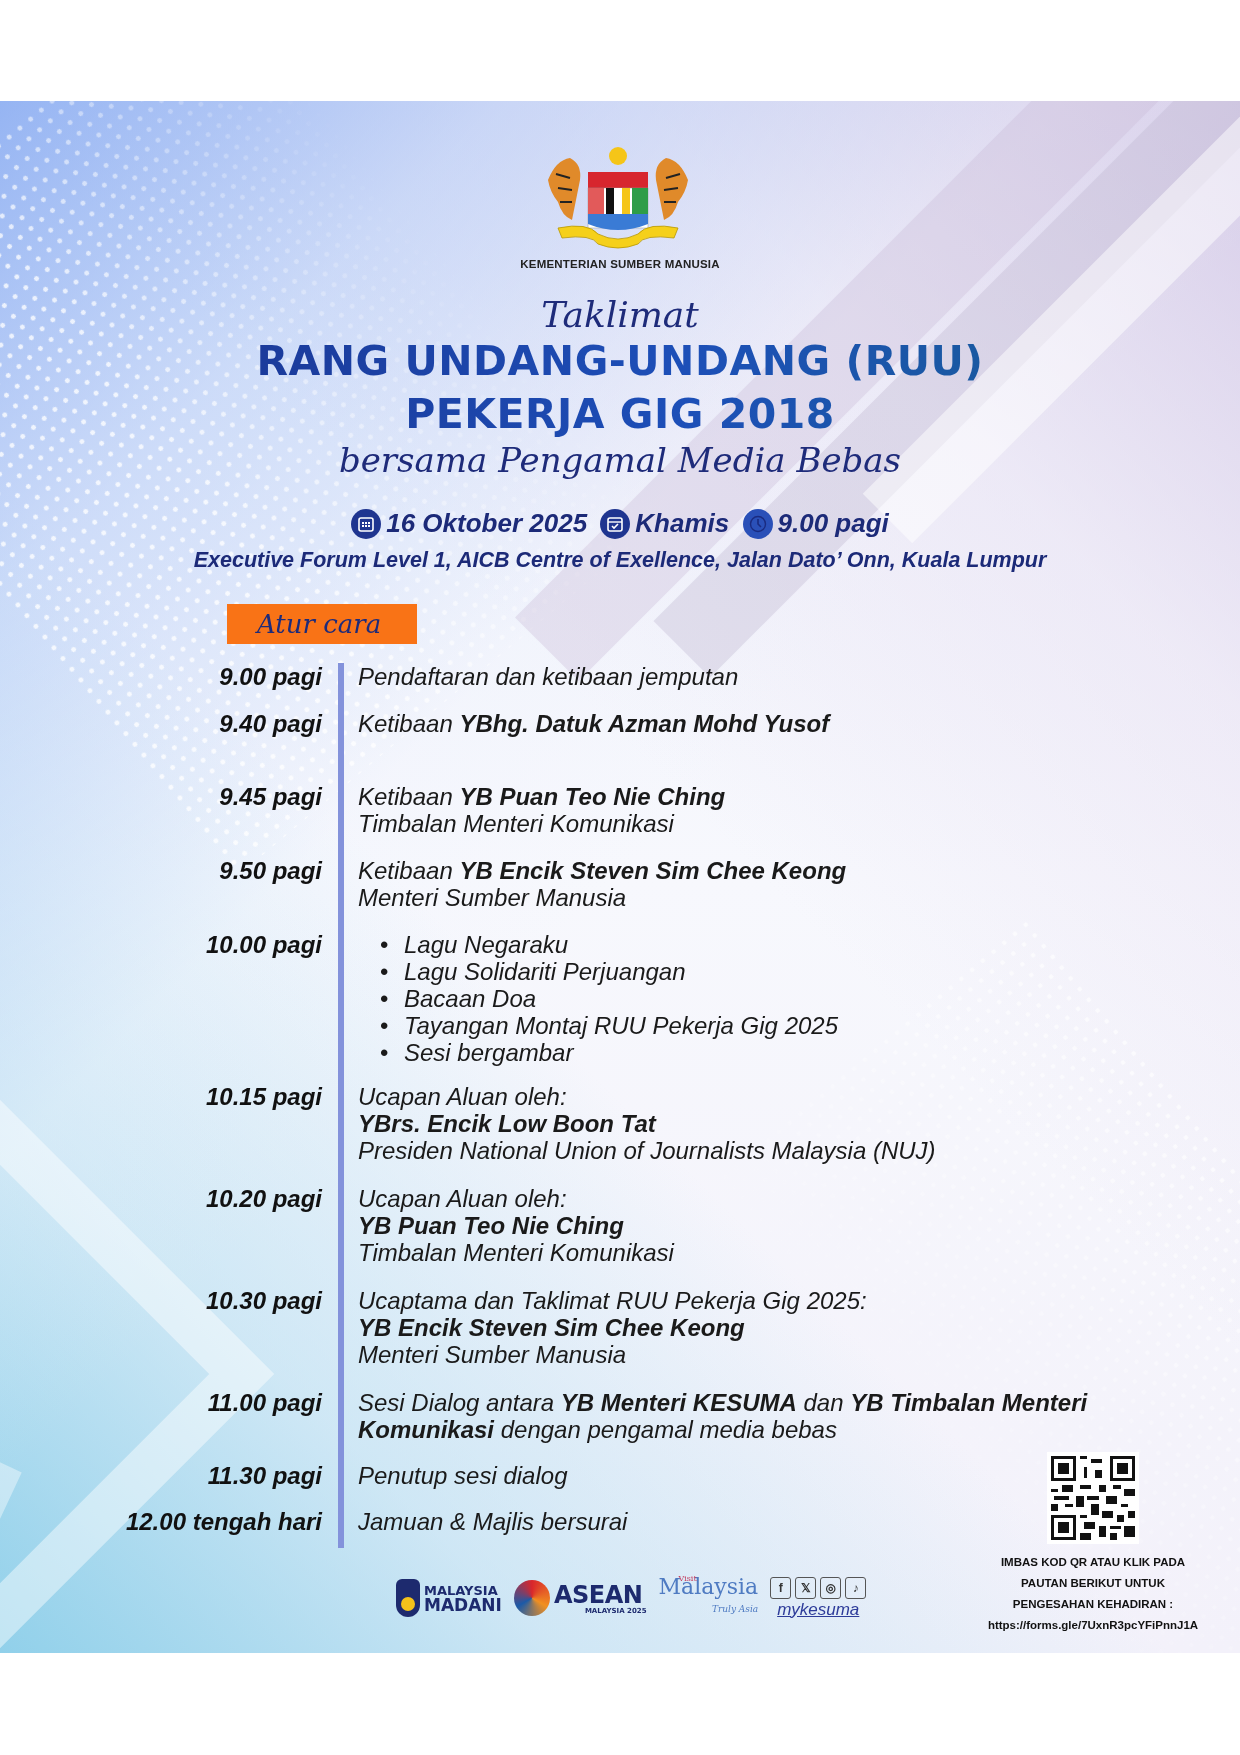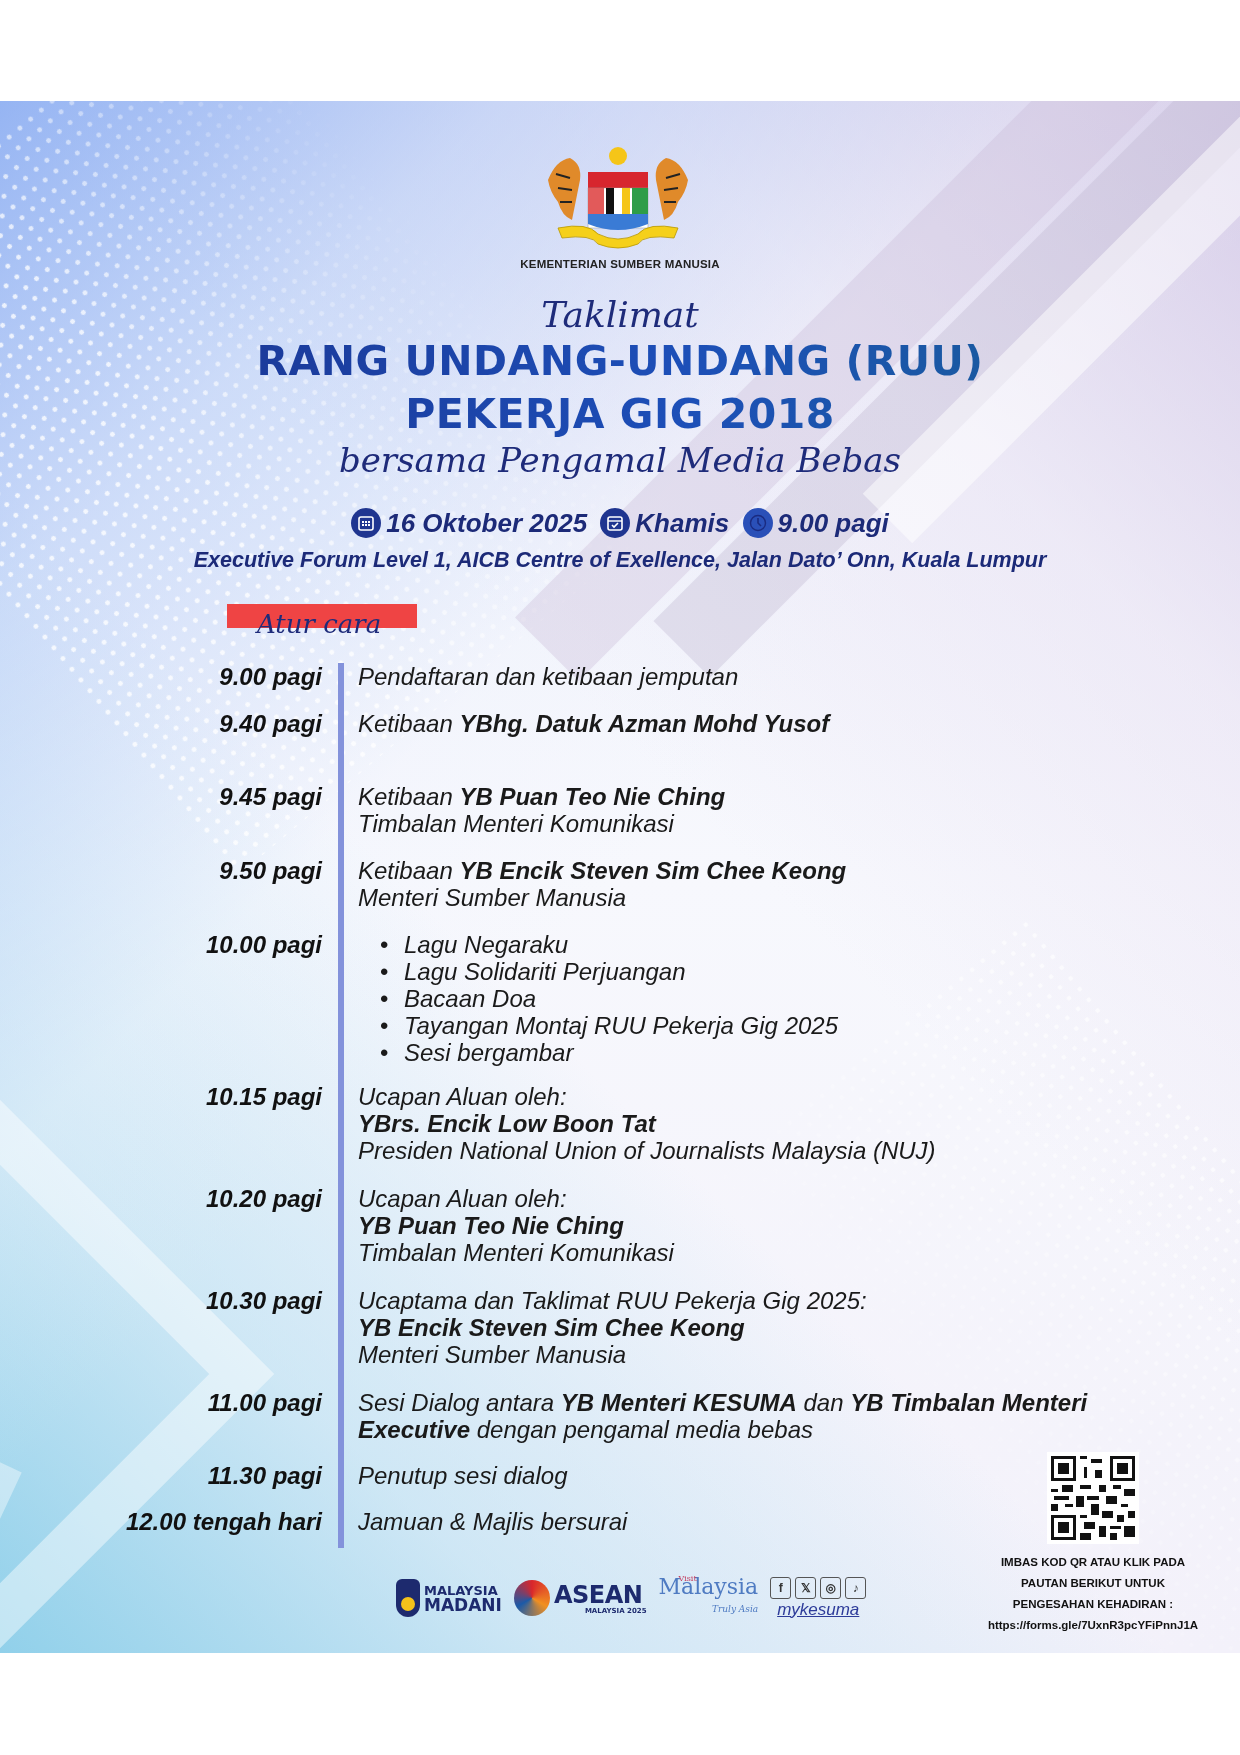--- a/index.html
+++ b/index.html
@@ -37,26 +37,26 @@
   .t-taklimat { position:absolute; left:0; right:0; top:294px; text-align:center; font-size:36px; }
   .t-main { position:absolute; left:0; right:0; text-align:center; font-family:"DejaVu Sans", sans-serif; font-weight:bold;
     font-size:41px; letter-spacing:0.5px;
     background:linear-gradient(90deg, #1a2f8a 0%, #1d4fb8 55%, #17628f 100%);
     -webkit-background-clip:text; background-clip:text; color:transparent; }
   .t-line1 { top:337px; }
   .t-line2 { top:390px; }
   .t-sub { position:absolute; left:0; right:0; top:440px; text-align:center; font-size:34px; }
 
   .dateline { position:absolute; left:0; right:0; top:508px; text-align:center; font-size:26px; font-weight:bold; font-style:italic; color:#1c2a78; }
-  .dateline span.grp { display:inline-flex; align-items:flex-start; margin:0 3px; }
+  .dateline span.grp { display:inline-flex; align-items:flex-end; margin:0 3px; }
   .ic { display:inline-block; width:30px; height:30px; border-radius:50%; background:#1f3590; margin-right:5px; position:relative; vertical-align:middle; }
   .ic svg { position:absolute; left:6px; top:6px; width:18px; height:18px; }
   .venue { position:absolute; left:0; right:0; top:548px; text-align:center; font-size:21.5px; font-weight:bold; font-style:italic; color:#1c2a78; }
 
-  .aturcara-box { position:absolute; left:227px; top:604px; width:190px; height:24px; background:#ef4444; }
+  .aturcara-box { position:absolute; left:227px; top:604px; width:190px; height:40px; background:#f97316; }
   .aturcara-box span { display:block; padding-left:30px; font-size:26px; line-height:40px; }
 
   .timeline-bar { position:absolute; left:338px; top:663px; width:6px; height:885px; background:#8392db; }
 
   .row { position:absolute; left:0; width:1240px; }
   .time { position:absolute; right:918px; text-align:right; font-size:24px; font-weight:bold; font-style:italic; color:#111; white-space:nowrap; }
   .desc { position:absolute; left:358px; font-size:24px; font-style:italic; color:#1a1a1a; line-height:27px; white-space:nowrap; }
   .desc b { font-weight:bold; }
   .desc ul { margin:0; padding:0 0 0 22px; list-style:none; }
   .desc li { position:relative; padding-left:24px; }
@@ -225,21 +225,21 @@
     <div><span>Ucaptama dan Taklimat RUU Pekerja Gig 2025:</span></div>
     <div><b>YB Encik Steven Sim Chee Keong</b></div>
     <div><span>Menteri Sumber Manusia</span></div>
   </div>
 </div>
 
 <div class="row" style="top:1389px;">
   <div class="time">11.00 pagi</div>
   <div class="desc">
     <div><span>Sesi Dialog antara </span><b>YB Menteri KESUMA</b><span> dan </span><b>YB Timbalan Menteri</b></div>
-    <div><b>Executive</b><span> dengan pengamal media bebas</span></div>
+    <div><b>Komunikasi</b><span> dengan pengamal media bebas</span></div>
   </div>
 </div>
 
 <div class="row" style="top:1462px;">
   <div class="time">11.30 pagi</div>
   <div class="desc">
     <div><span>Penutup sesi dialog</span></div>
   </div>
 </div>
 

